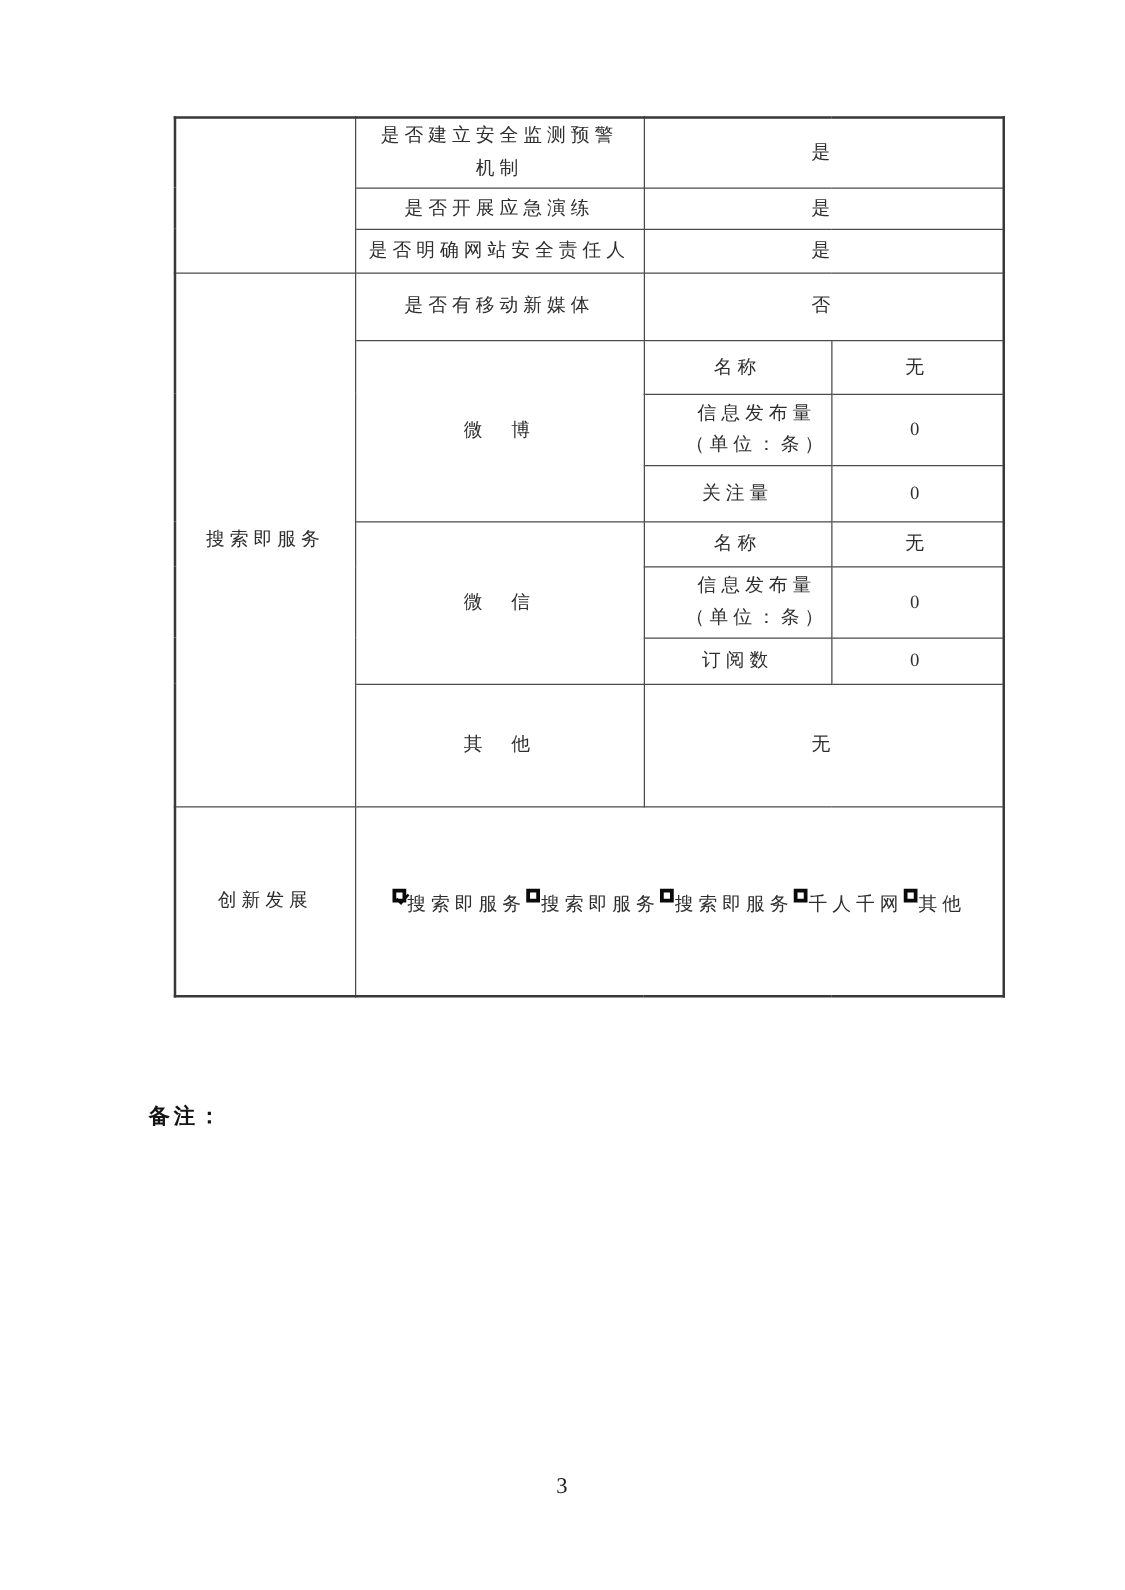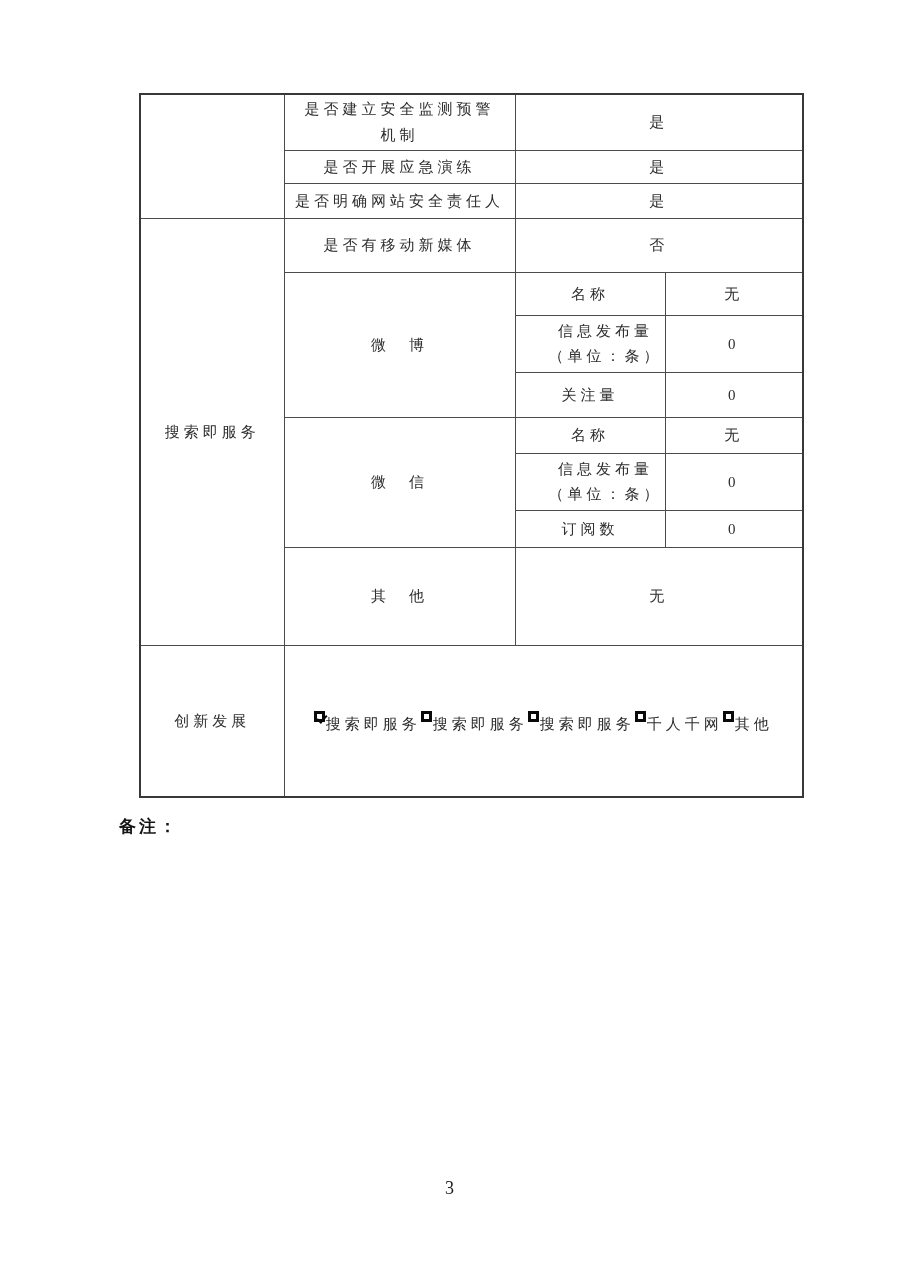--- a/index.html
+++ b/index.html
@@ -64,21 +64,21 @@
     position: absolute;
     left: 0px; top: 1px;
     width: 8px; height: 4px;
     border-left: 2.6px solid var(--cb);
     border-bottom: 2.6px solid var(--cb);
     transform: rotate(-48deg);
   }
   .remarks {
     position: absolute;
     left: 119px;
-    top: 815px;
+    top: 881px;
     font-family: "Liberation Sans", "DejaVu Sans", sans-serif;
     font-weight: bold;
     font-size: 17px;
     letter-spacing: 3px;
     color: #141414;
   }
   .page-number {
     position: absolute;
     left: 0; right: 0;
     top: 1178px;

